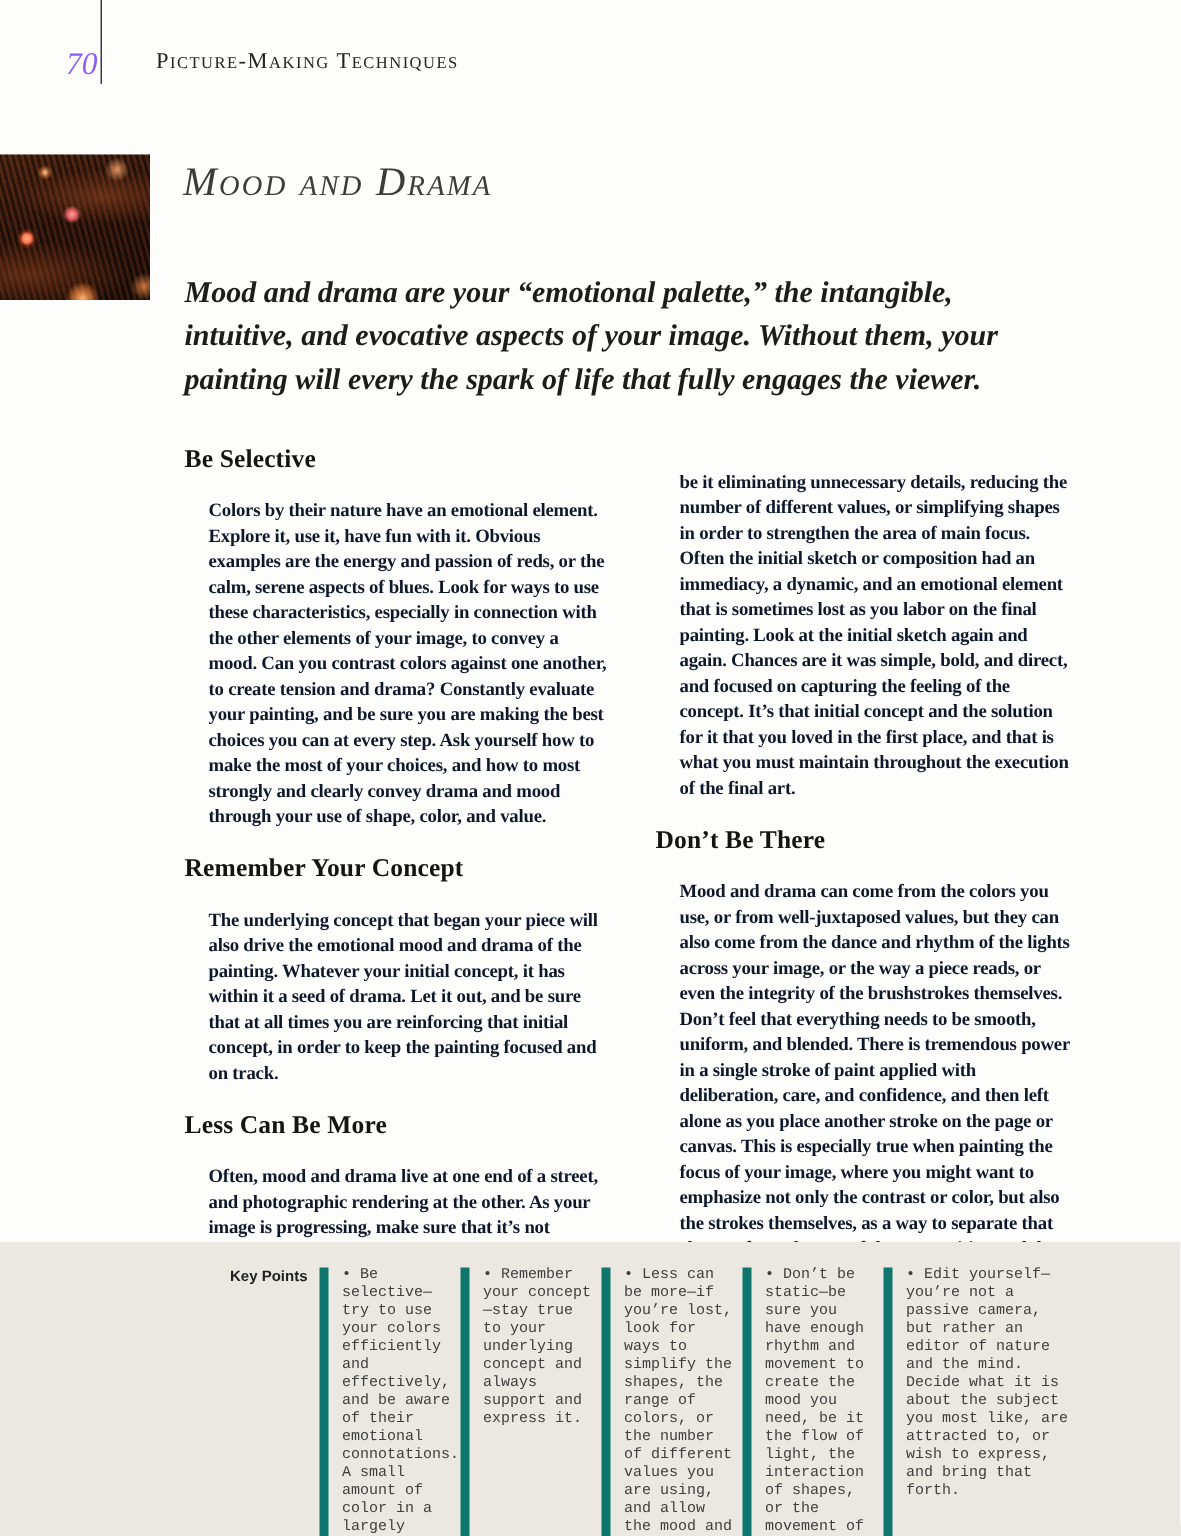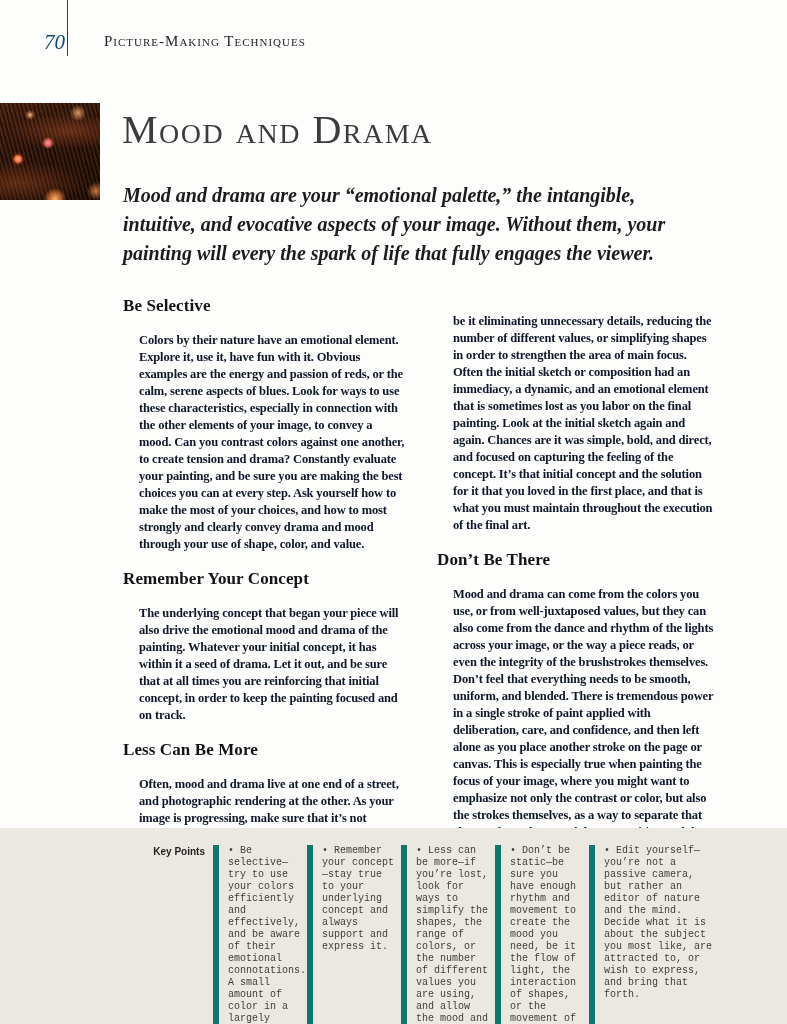--- a/index.html
+++ b/index.html
@@ -4,21 +4,21 @@
 <style>
   html,body { margin:0; padding:0; background:#ffffff; }
   .page {
     position:relative; width:787px; height:1024px; background:#fdfdfc;
     font-family:"Liberation Serif", serif; overflow:hidden;
   }
 
   
   .page-number {
     position:absolute; left:44px; top:30px;
-    font-style:italic; font-size:21px; color:#0c4a6e;
+    font-style:italic; font-size:21px; color:#8b5cf6;
   }
   .header-vrule {
     position:absolute; left:67px; top:0; width:1px; height:56px; background:#3b3b3b;
   }
   .running-head {
     position:absolute; left:104px; top:33px;
     font-variant:small-caps; font-size:15px; letter-spacing:1px; color:#232323;
   }
 
   
@@ -31,22 +31,22 @@
       radial-gradient(circle 8px  at 78px 10px, rgba(255,170,110,0.85) 0%, rgba(0,0,0,0) 100%),
       radial-gradient(circle 11px at 55px 96px, #ffb070 0%, rgba(255,140,60,0.55) 60%, rgba(0,0,0,0) 100%),
       radial-gradient(circle 9px  at 96px 88px, rgba(255,150,80,0.75) 0%, rgba(0,0,0,0) 100%),
       radial-gradient(ellipse 60px 18px at 70px 28px, rgba(150,70,35,0.55), rgba(0,0,0,0)),
       radial-gradient(ellipse 70px 22px at 18px 80px, rgba(160,75,35,0.45), rgba(0,0,0,0)),
       repeating-linear-gradient(75deg, rgba(0,0,0,0.30) 0 2px, rgba(255,120,60,0.10) 2px 4px),
       linear-gradient(160deg, #442110 0%, #2a130a 45%, #1c0d06 100%);
   }
   .page-title {
     position:absolute; left:122px; top:106px;
-    font-variant:small-caps; font-size:40px; letter-spacing:1.5px;
-    color:#3c3c3c; font-weight:normal; white-space:nowrap;
+    font-variant:small-caps; font-size:27px; letter-spacing:1.5px;
+    color:#3c3c3c; font-weight:normal; white-space:nowrap;font-style:italic;
   }
   .intro {
     position:absolute; left:123px; top:181px; width:585px;
     font-style:italic; font-weight:600; font-size:20px; line-height:29px; color:#1c1c1c;
   }
 
   
   .col { position:absolute; top:296px; }
   .col-left  { left:123px; width:298px; }
   .col-right { left:437px; width:297px; }

